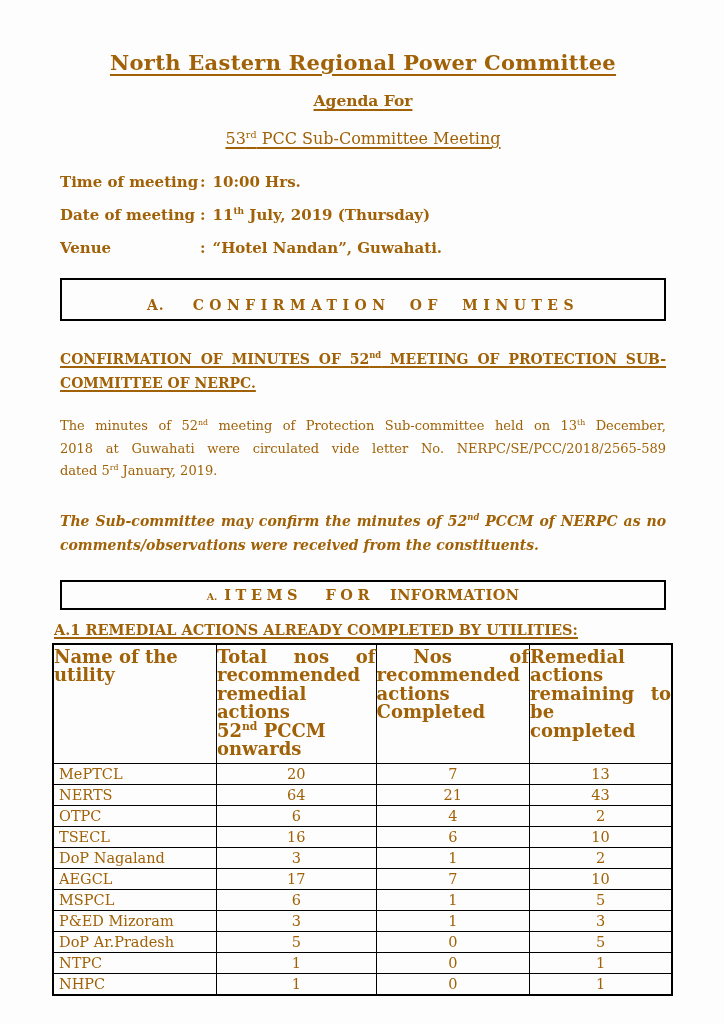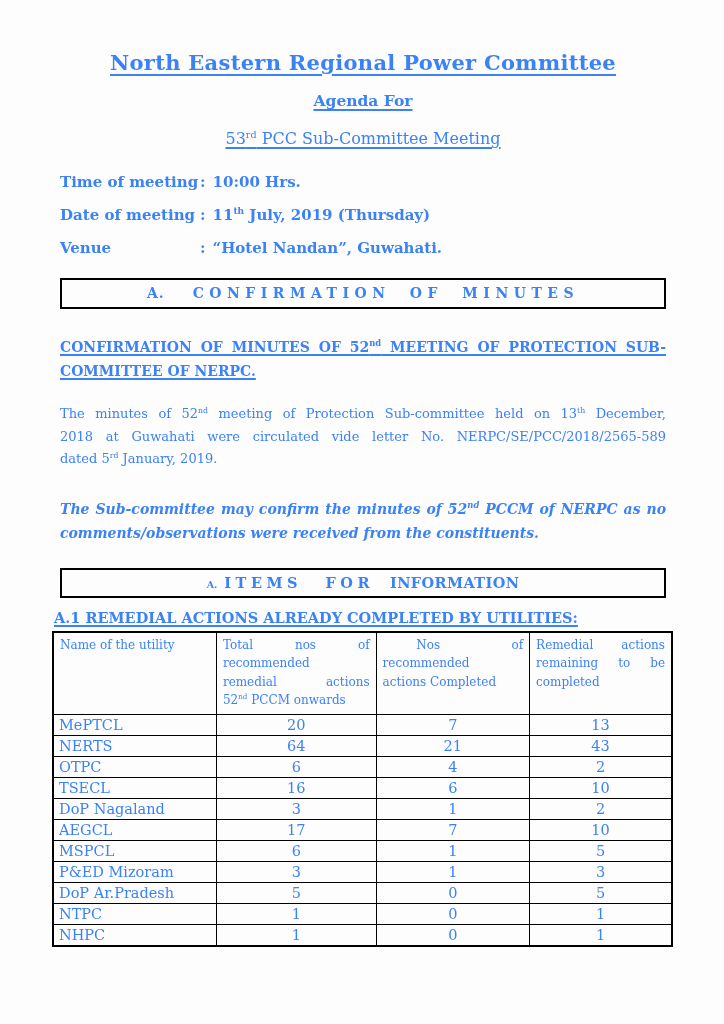--- a/index.html
+++ b/index.html
@@ -2,21 +2,21 @@
 <html><head>
 <meta charset="utf-8">
 <style>
   * { box-sizing: border-box; }
   html, body { margin: 0; padding: 0; background: #e8e8e8; }
   .page {
     position: relative;
     width: 724px; height: 1024px;
     margin: 0 auto;
     background: #fdfdfd;
-    color: #3b82f6;
+    color: #a16207;
     font-family: "DejaVu Serif", "Liberation Serif", serif;
     padding: 50px 58px 0 60px;
     overflow: hidden;
   }
   sup { font-size: 60%; line-height: 0; vertical-align: super; letter-spacing: 0; }
 
   
   .doc-title {
     text-align: center; font-size: 21px; font-weight: bold; letter-spacing: .3px;
     text-decoration: underline; text-decoration-thickness: 2px; text-underline-offset: 4px;
@@ -31,21 +31,21 @@
   }
 
   
   .details { margin-top: 25px; font-weight: bold; font-size: 15px; }
   .drow { margin-bottom: 14px; line-height: 19px; }
   .dlabel { display: inline-block; width: 140px; }
   .dvalue { margin-left: 7px; }
 
   
   .secbox {
-    margin-top: 20px; border: 2.5px solid #000; padding: 4px 8px 5px;
+    margin-top: 20px; border: 2.5px solid #000; padding: 16px 8px 5px;
     text-align: center; font-weight: bold; font-size: 14px; line-height: 18px;
   }
   .secbox .sec-label { margin-right: 28px; letter-spacing: 1px; }
   .secbox .sec-title { letter-spacing: 5.5px; word-spacing: 9px; }
 
   .itemsbox {
     margin-top: 22px; border: 2.5px solid #000; padding: 4px 8px 2px;
     text-align: center; font-weight: bold; font-size: 14.5px; line-height: 18px;
   }
   .itemsbox .small-a { font-size: 9.5px; margin-right: 7px; }
@@ -71,22 +71,22 @@
 
   
   .utilities-table {
     margin-top: 3px; margin-left: -8px;
     width: calc(100% + 15px);
     border-collapse: collapse;
     border: 2.5px solid #000;
   }
   .utilities-table th, .utilities-table td { border: 1.5px solid #000; }
   .utilities-table th {
-    font-size: 12px; font-weight: normal; text-align: left;
-    vertical-align: top; padding: 3px 6px 4px;
+    font-size: 18px; font-weight: bold; text-align: left;
+    vertical-align: top; padding: 3px 0 4px;
   }
   .hline { line-height: 18.5px; }
   .hspread { text-align: justify; text-align-last: justify; }
   .hindent { padding-left: 24%; }
   .utilities-table td { font-size: 14.5px; padding: 1px 5px; line-height: 18px; }
   .c-name { text-align: left; }
   .c-num  { text-align: center; }
 </style>
 </head>
 <body>

